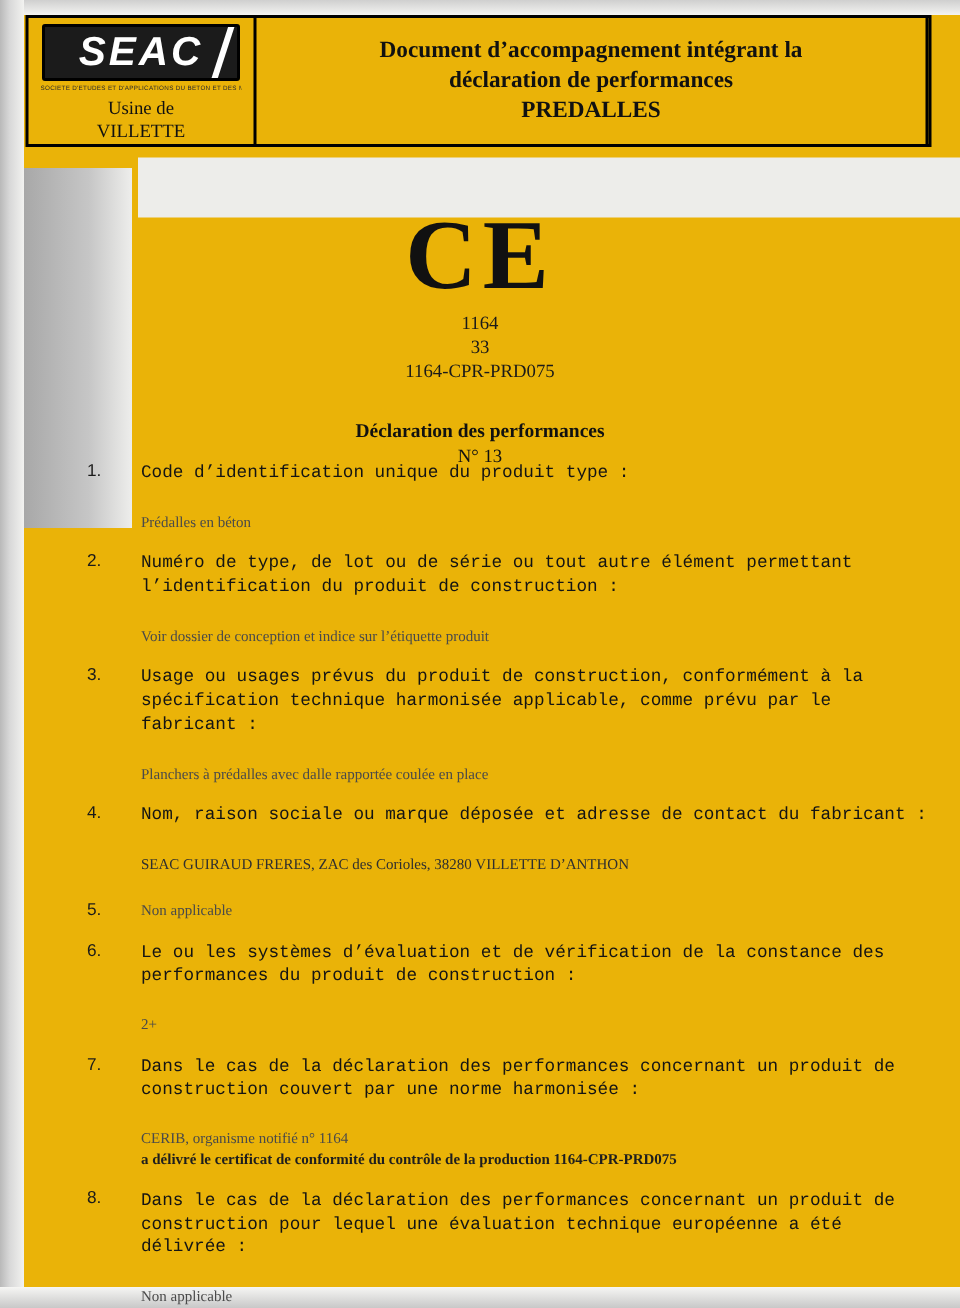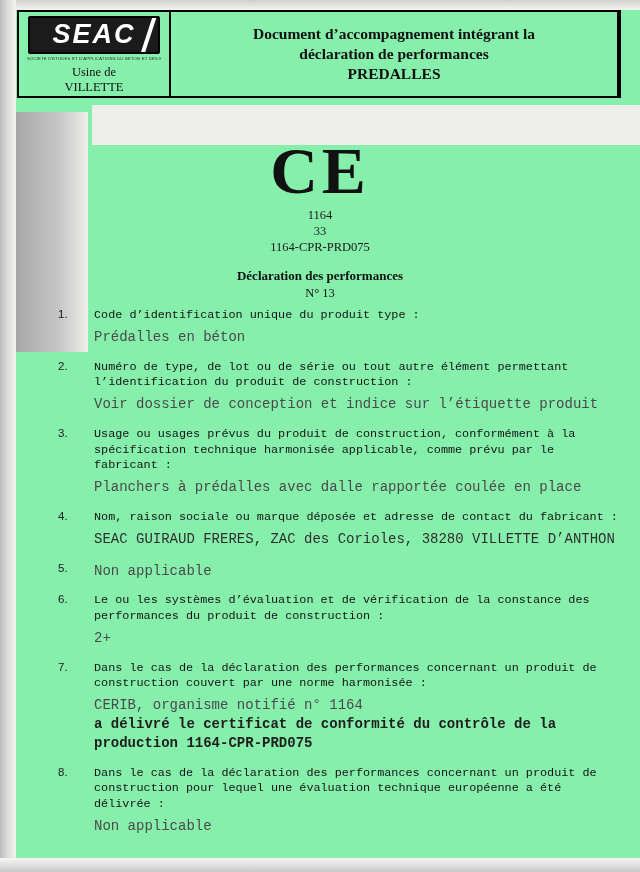--- a/index.html
+++ b/index.html
@@ -12,21 +12,21 @@
     height: 872px;
     font-family: "Liberation Serif", serif;
     color: #111;
     position: relative;
     overflow: hidden;
   }
   .page {
     position: relative;
     width: 640px;
     height: 872px;
-    background: #86efac;
+    background: #eab308;
   }
   
   .scan-edge-left {
     position: absolute;
     left: 0; top: 0;
     width: 16px; height: 872px;
     background: linear-gradient(to right, #b9b9b9 0%, #d8d8d8 40%, #f2f2f0 100%);
   }
   .scan-edge-top {
     position: absolute;
@@ -161,21 +161,21 @@
     color: #111;
     text-align: right;
   }
   .ce-lines {
     margin-top: 4px;
     font-size: 12.5px;
     line-height: 1.28;
     color: #1a1a1a;
   }
   .decl-title {
-    margin-top: 13px;
+    margin-top: 24px;
     font-size: 13px;
     font-weight: bold;
     line-height: 1.3;
     text-align: center;
   }
   .decl-num {
     font-size: 12.5px;
     line-height: 1.3;
   }
 
@@ -201,25 +201,25 @@
     font-size: 11.5px;
     color: #1a1a1a;
   }
   .clause-q {
     font-family: Liberation Mono, monospace;
     font-size: 11.8px;
     line-height: 1.34;
     color: #141414;
   }
   .clause-a {
-    font-family: Liberation Mono, monospace;
-    font-size: 14px;
+    font-family: Liberation Serif, serif;
+    font-size: 10px;
     line-height: 1.34;
     color: #4a4a4a;
-    margin-top: 4px;
+    margin-top: 18px;
   }
   .clause-a.dark {
     color: #2f2f2f;
   }
   .clause-a .bolder {
     color: #1e1e1e;
     font-weight: bold;
   }
   .a-line { display: block; }
 </style>

